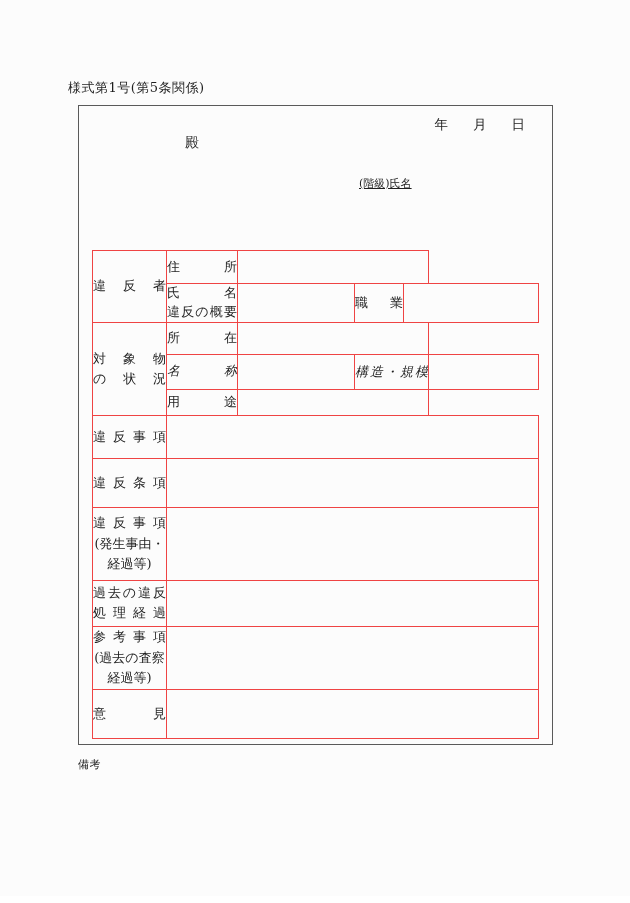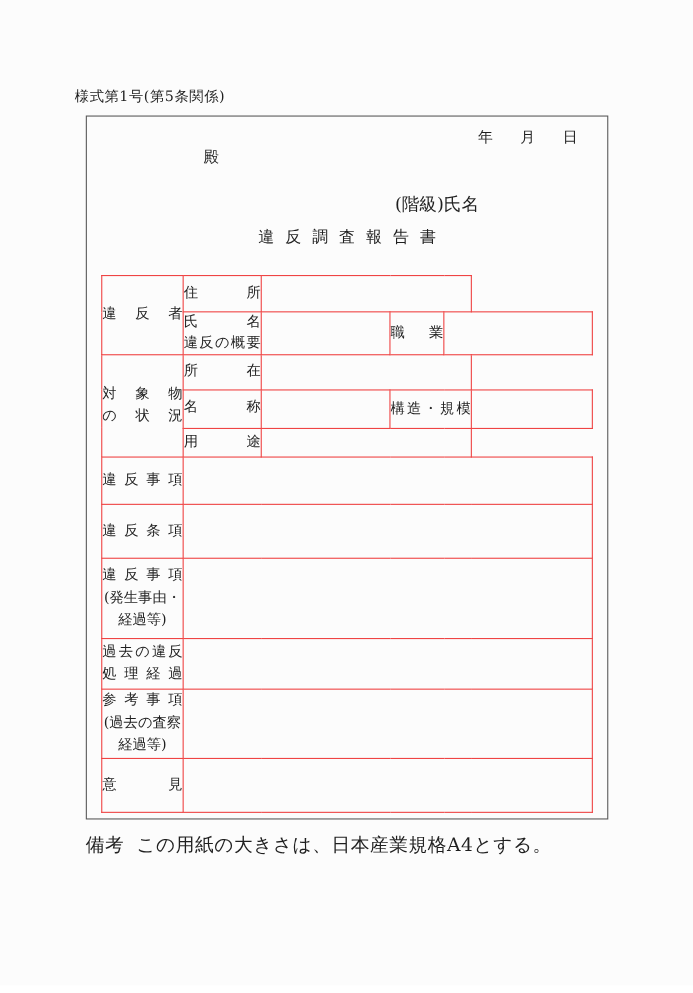--- a/index.html
+++ b/index.html
@@ -42,21 +42,22 @@
   .addressee {
     position: absolute;
     left: 106px;
     top: 28px;
     font-size: 14px;
   }
   .signer {
     position: absolute;
     left: 280px;
     top: 70px;
-    font-size: 16px;
+    font-size: 11px;
+    text-decoration: underline;
   }
   .doc-title {
     position: absolute;
     left: 0;
     right: 0;
     top: 100px;
     text-align: center;
     font-size: 14.5px;
     letter-spacing: 10px;
     padding-left: 10px;
@@ -82,34 +83,34 @@
   td.val { padding: 2px 6px; }
   .jl {
     text-align: justify;
     text-align-last: justify;
     text-justify: inter-character;
     width: 100%;
   }
   .nl { text-align: center; width: 100%; }
   tr.h33 { height: 33px; }
   tr.h32 { height: 32px; }
-  tr.h35 { height: 35px; }
+  tr.h35 { height: 35px; font-style: italic; }
   tr.h26 { height: 26px; }
   tr.h43 { height: 43px; }
   tr.h49 { height: 49px; }
   tr.h73 { height: 73px; }
   tr.h46 { height: 46px; }
   tr.h63 { height: 63px; }
   .remarks {
     position: absolute;
     left: 78px;
     top: 757px;
     display: flex;
     gap: 11px;
-    font-size: 17px;
+    font-size: 11px;
     letter-spacing: 0.5px;
   }
 </style>
 </head>
 <body>
 
 <div class="page">
 
   <div class="form-number">様式第1号(第5条関係)</div>
 
@@ -118,21 +119,20 @@
     <div class="date-line">
       <span>年</span>
       <span>月</span>
       <span>日</span>
     </div>
 
     <div class="addressee">殿</div>
 
     <div class="signer">(階級)氏名</div>
 
-    <div class="doc-title">違反調査報告書</div>
 
     <table class="form-table">
       <colgroup>
         <col style="width:74px">
         <col style="width:71px">
         <col style="width:117px">
         <col style="width:49px">
         <col style="width:25px">
         <col style="width:110px">
       </colgroup>
@@ -224,16 +224,15 @@
           </td>
           <td class="val" colspan="5"></td>
         </tr>
       </tbody>
     </table>
 
   </div>
 
   <div class="remarks">
     <span>備考</span>
-    <span>この用紙の大きさは、日本産業規格A4とする。</span>
   </div>
 
 </div>
 
 </body></html>

